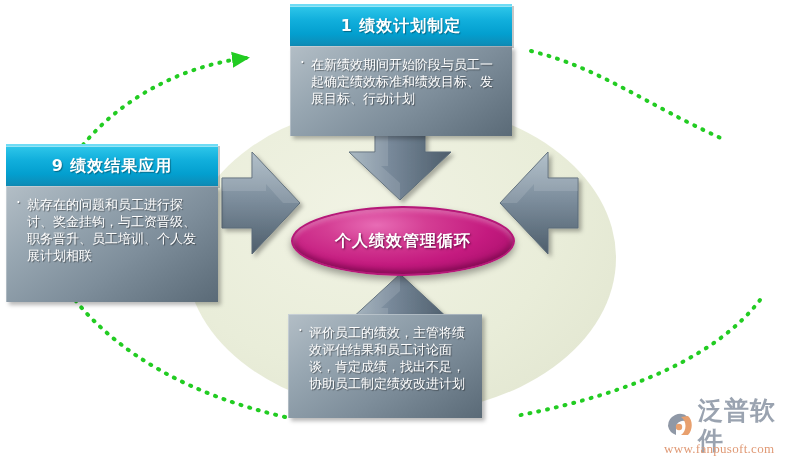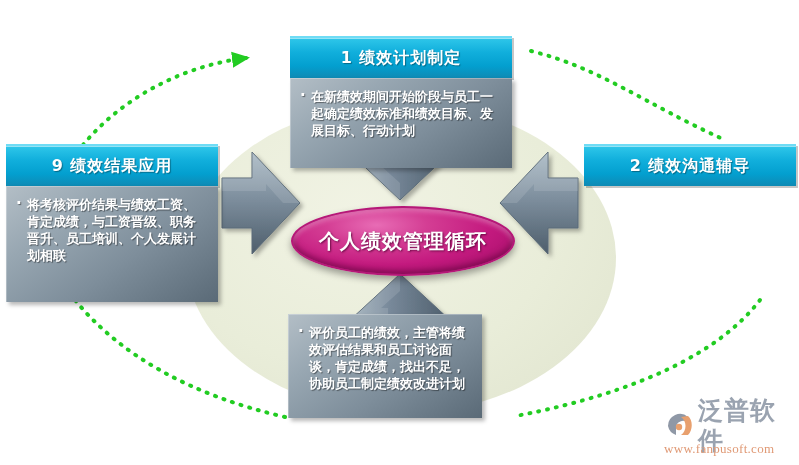--- a/index.html
+++ b/index.html
@@ -64,35 +64,35 @@
     position: relative;
     background: linear-gradient(145deg, #b3bec6 0%, #98a7b2 28%, #7e8e9b 60%, #5a6a77 100%);
     box-shadow: 3px 3px 4px rgba(0,0,0,0.28), inset 1px 1px 0 rgba(255,255,255,0.28);
     padding: 10px 12px 10px 10px;
     box-sizing: border-box;
   }
   .card-body-text {
     color: #ffffff;
     font-size: 13px;
     line-height: 17px;
-    font-weight: bold;
+    font-weight: normal;
     text-shadow: 1px 1px 1px rgba(0,0,0,0.45);
     position: relative;
     padding-left: 11px;
   }
   .card-body-text::before {
     content: "\00B7";
     position: absolute;
     left: 0;
     top: -1px;
     font-size: 15px;
   }
 
   
-  #card1 { left: 290px; top: 4px;  width: 222px; margin-top: 32px; }
+  #card1 { left: 290px; top: 4px;  width: 222px; }
   #card1 .card-body { height: 90px; }
 
   #card2 { left: 584px; top: 144px; width: 212px; }
   #card2 .card-body { height: 120px; }
 
   #card3 { left: 288px; top: 314px; width: 194px; }
   #card3 .card-body { height: 104px; }
 
   #card4 { left: 6px;  top: 144px; width: 212px; }
   #card4 .card-body { height: 116px; }
@@ -107,21 +107,21 @@
     border-radius: 50%;
     background: radial-gradient(ellipse at 38% 26%, #e86cb5 0%, #d43e94 26%, #c41a7f 58%, #9c0b63 100%);
     box-shadow: 0 4px 7px rgba(0,0,0,0.35), inset 0 -3px 6px rgba(90,0,55,0.6), inset 0 3px 5px rgba(255,190,230,0.45);
     border: 2px solid #b51878;
     display: flex;
     align-items: center;
     justify-content: center;
   }
   .hub-label {
     color: #ffffff;
-    font-size: 20px;
+    font-size: 16px;
     font-weight: bold;
     letter-spacing: 1px;
     text-shadow: 1px 1px 2px rgba(80,0,50,0.8);
     white-space: nowrap;
   }
 
   
   .logo {
     position: absolute;
     left: 664px;
@@ -221,37 +221,34 @@
   <div class="card" id="card1">
     <div class="card-head">
       <span class="card-head-title">1 绩效计划制定</span>
     </div>
     <div class="card-body">
       <div class="card-body-text">在新绩效期间开始阶段与员工一起确定绩效标准和绩效目标、发展目标、行动计划</div>
     </div>
   </div>
 
   <div class="card" id="card2">
-    <div class="card-head">
-      <span class="card-head-title">2 绩效沟通辅导</span>
-    </div>
   </div>
 
   <div class="card" id="card3">
     <div class="card-body">
       <div class="card-body-text">评价员工的绩效，主管将绩效评估结果和员工讨论面谈，肯定成绩，找出不足，协助员工制定绩效改进计划</div>
     </div>
   </div>
 
   <div class="card" id="card4">
     <div class="card-head">
       <span class="card-head-title">9 绩效结果应用</span>
     </div>
     <div class="card-body">
-      <div class="card-body-text">将考核评价结果与绩效工资、肯定成绩，与工资晋级、职务晋升、员工培训、个人发展计划相联</div>
+      <div class="card-body-text">就存在的问题和员工进行探讨、奖金挂钩，与工资晋级、职务晋升、员工培训、个人发展计划相联</div>
     </div>
   </div>
 
   <div class="hub">
     <span class="hub-label">个人绩效管理循环</span>
   </div>
 
   <div class="logo">
     <div class="logo-row">
       <div class="logo-mark">

